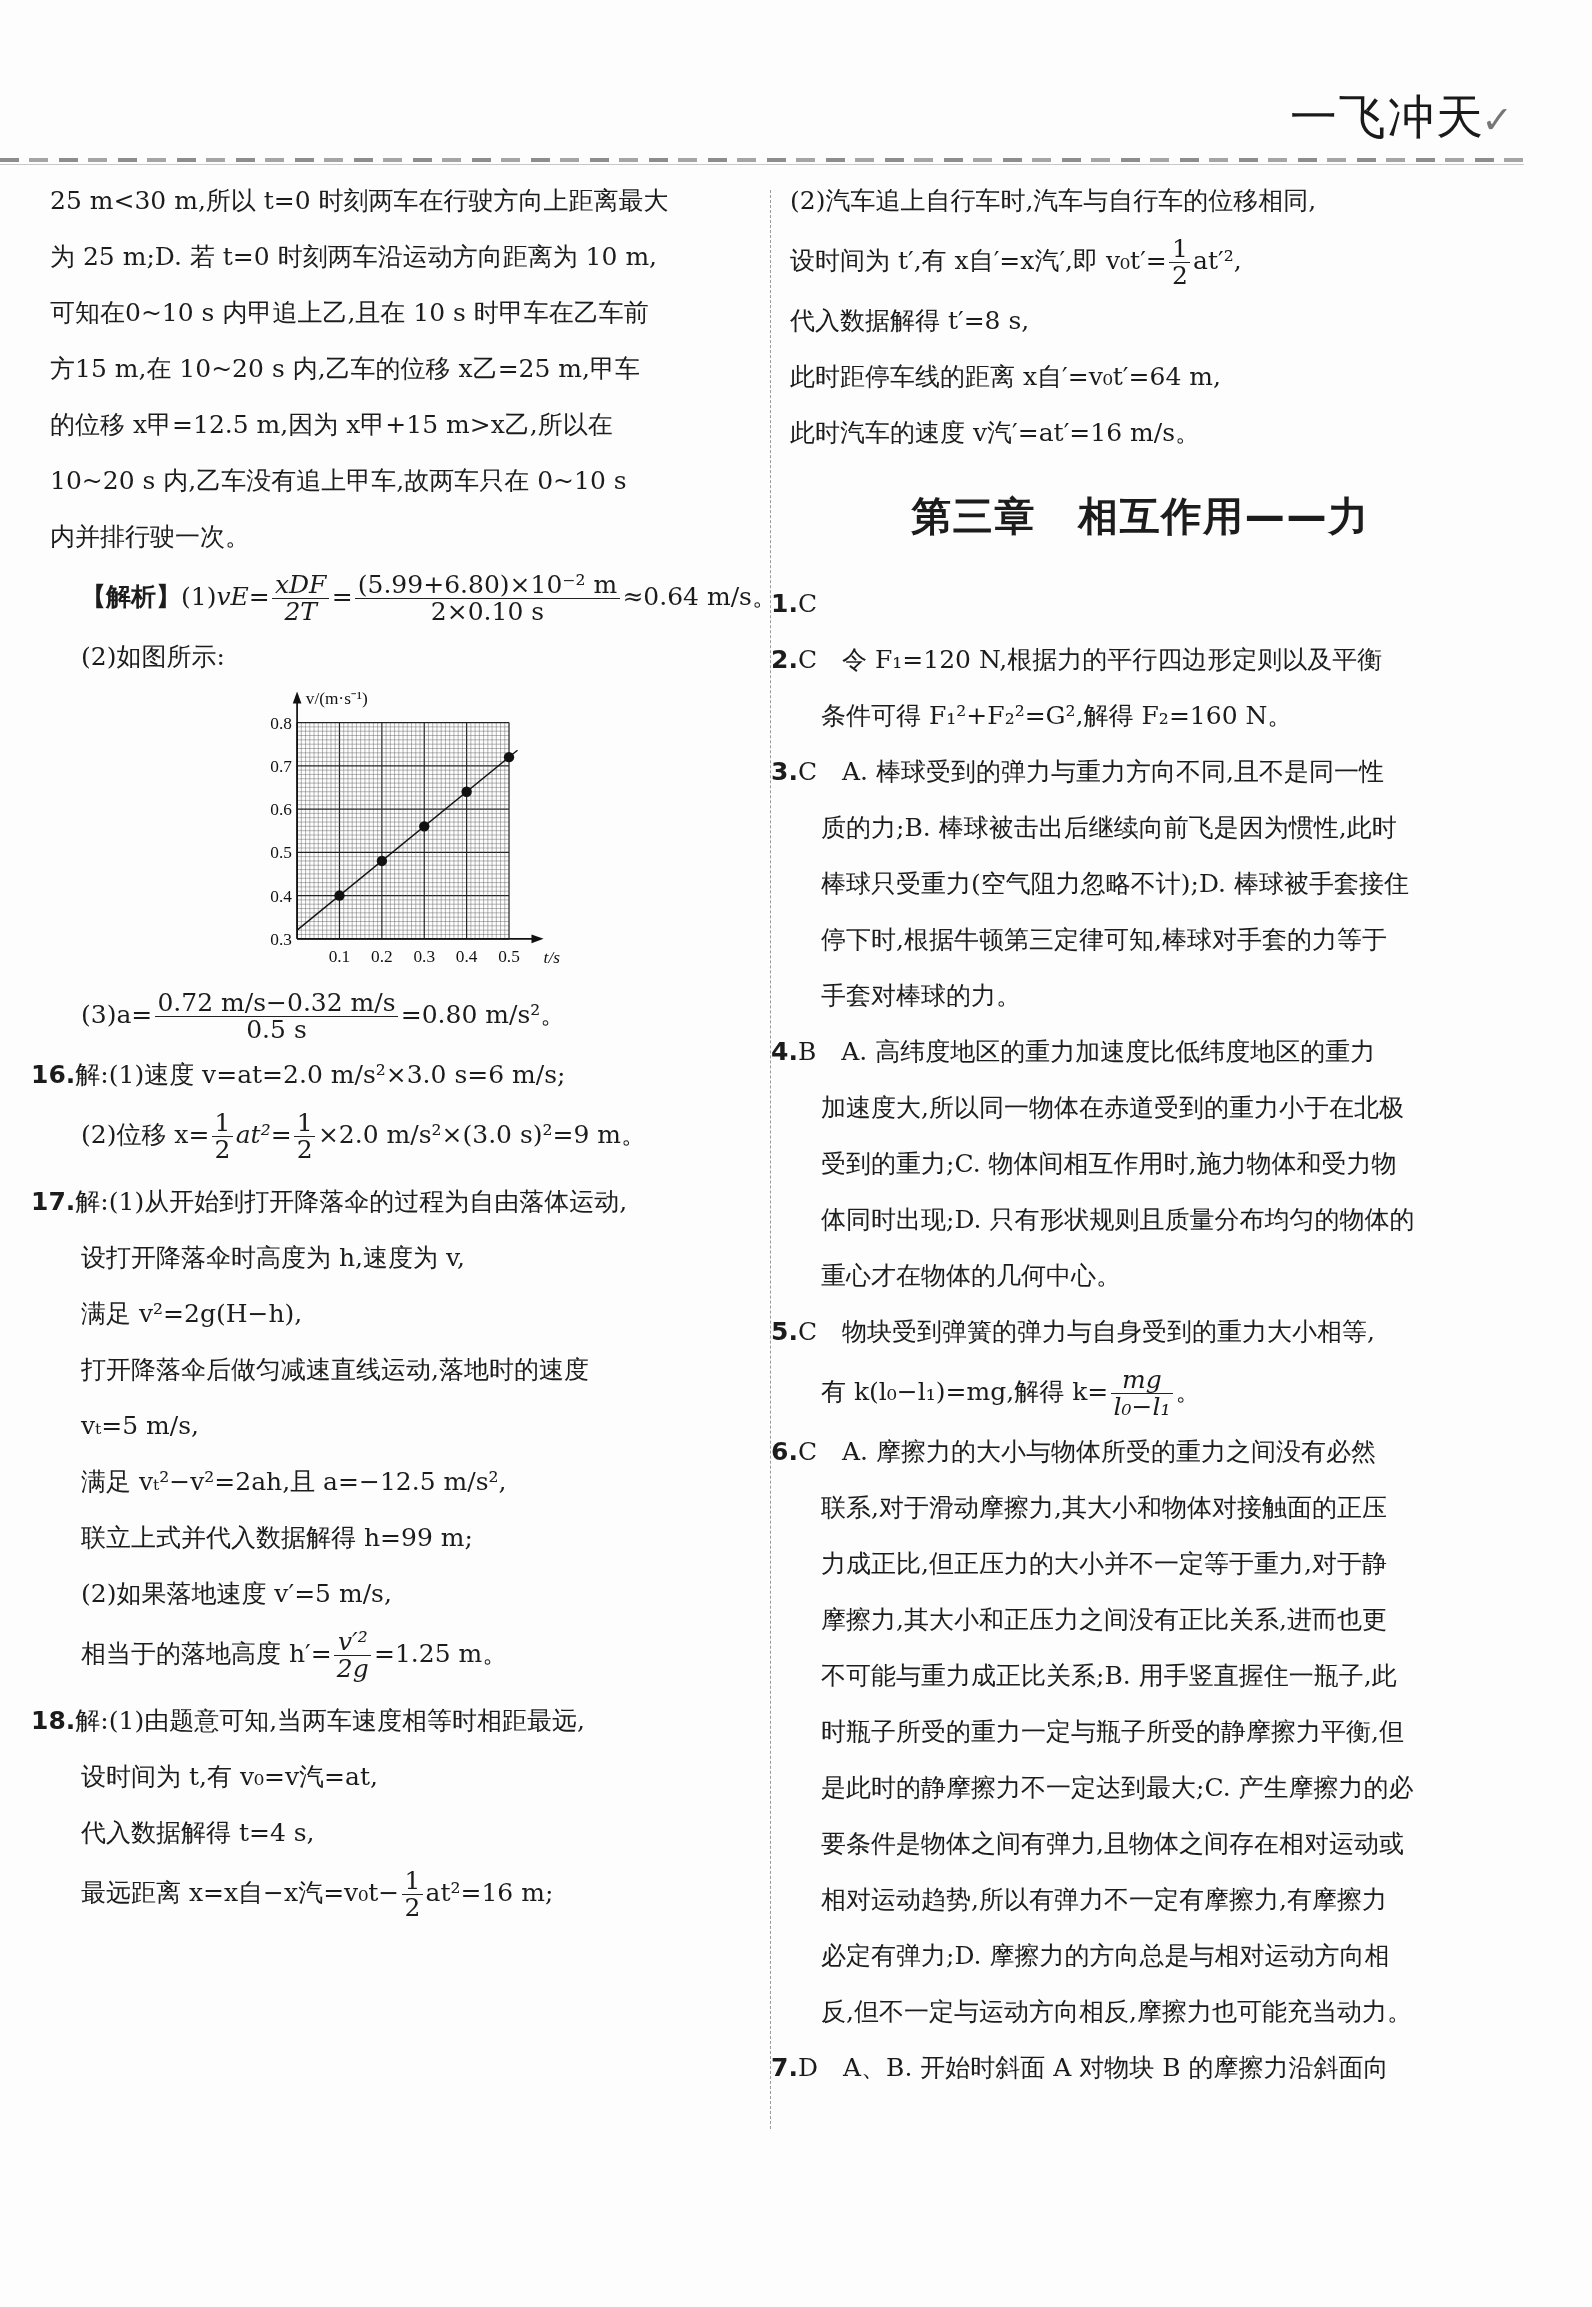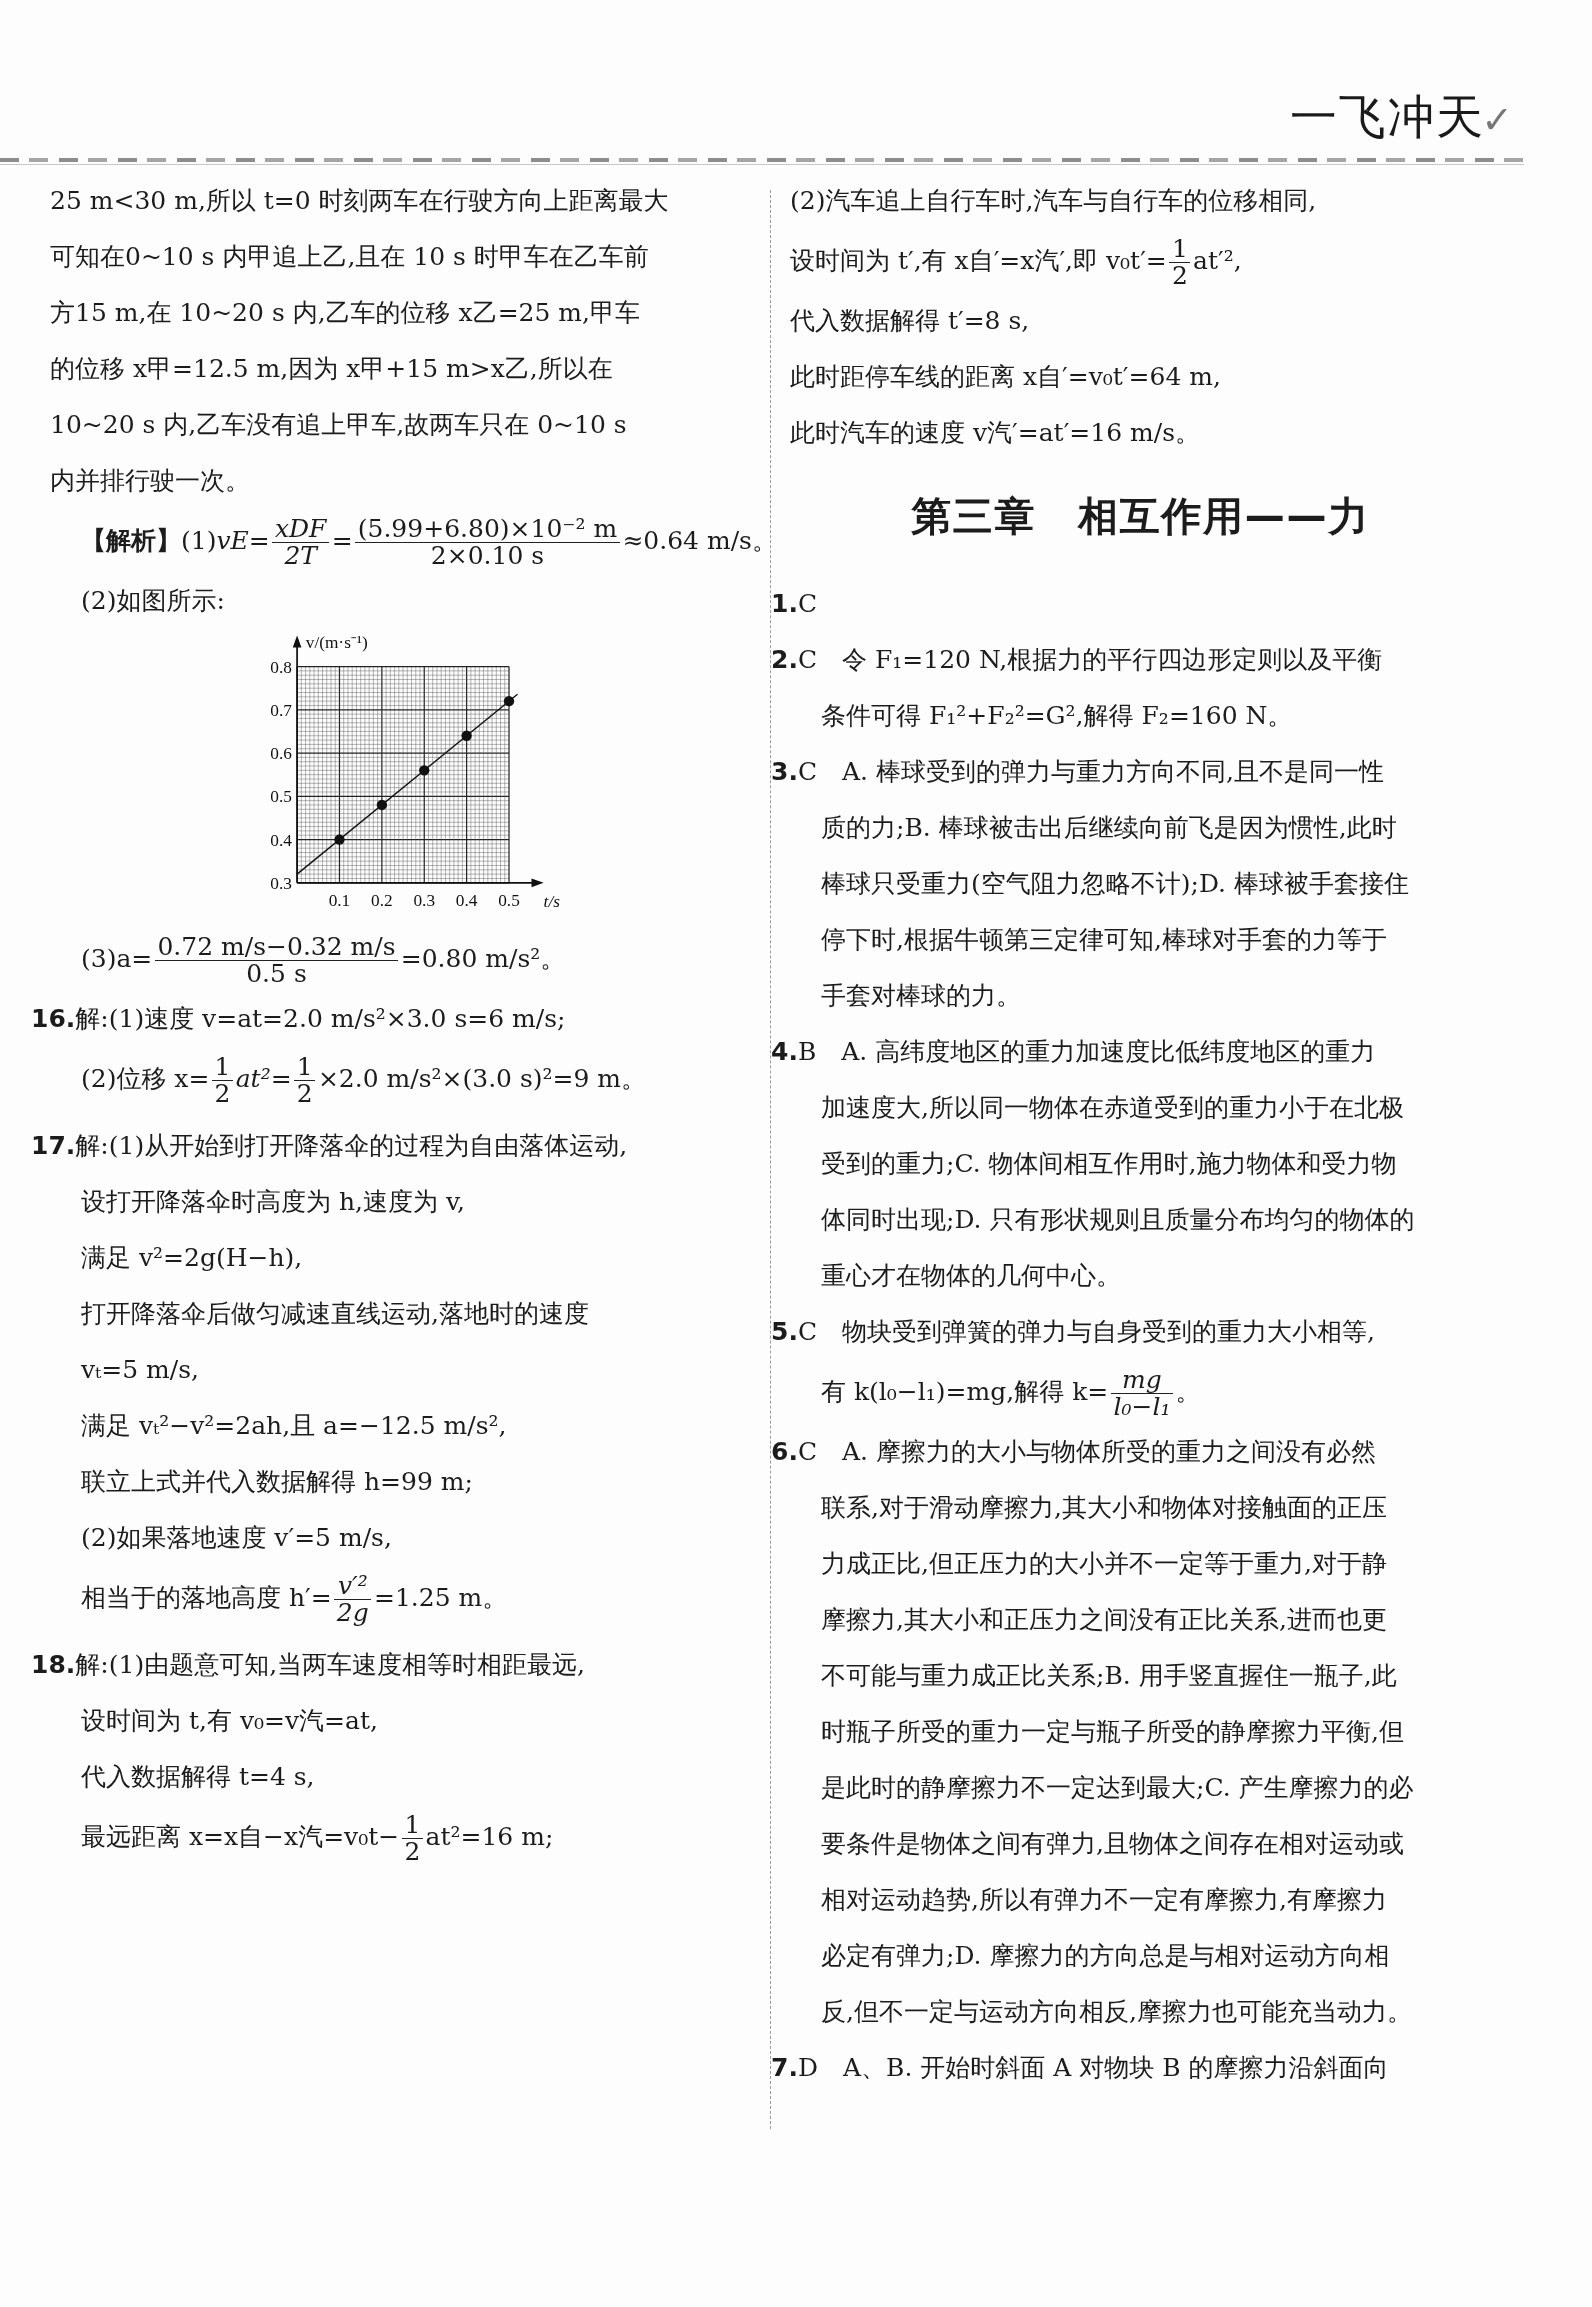--- a/index.html
+++ b/index.html
@@ -31,20 +31,21 @@
 <body>
 
 <div class="logo"><span>一飞冲天</span><span class="check">✓</span></div>
 <div class="header-rule"></div>
 <div class="header-rule2"></div>
 <div class="col-divider"></div>
 
 <div class="col left">
   <div>
     <div class="line">25 m&lt;30 m,所以 t=0 时刻两车在行驶方向上距离最大</div>
+    <div class="line">为 25 m;D. 若 t=0 时刻两车沿运动方向距离为 10 m,</div>
     <div class="line">可知在0~10 s 内甲追上乙,且在 10 s 时甲车在乙车前</div>
     <div class="line">方15 m,在 10~20 s 内,乙车的位移 x乙=25 m,甲车</div>
     <div class="line">的位移 x甲=12.5 m,因为 x甲+15 m&gt;x乙,所以在</div>
     <div class="line">10~20 s 内,乙车没有追上甲车,故两车只在 0~10 s</div>
     <div class="line">内并排行驶一次。</div>
   </div>
 
   <div>
     <div class="line tall ind">
       <b>【解析】</b><span>(1)</span><span class="m">vE=</span><span class="frac"><span class="n m">xDF</span><span class="d m">2T</span></span>=<span class="frac"><span class="n">(5.99+6.80)×10⁻² m</span><span class="d">2×0.10 s</span></span><span>≈0.64 m/s。</span>

